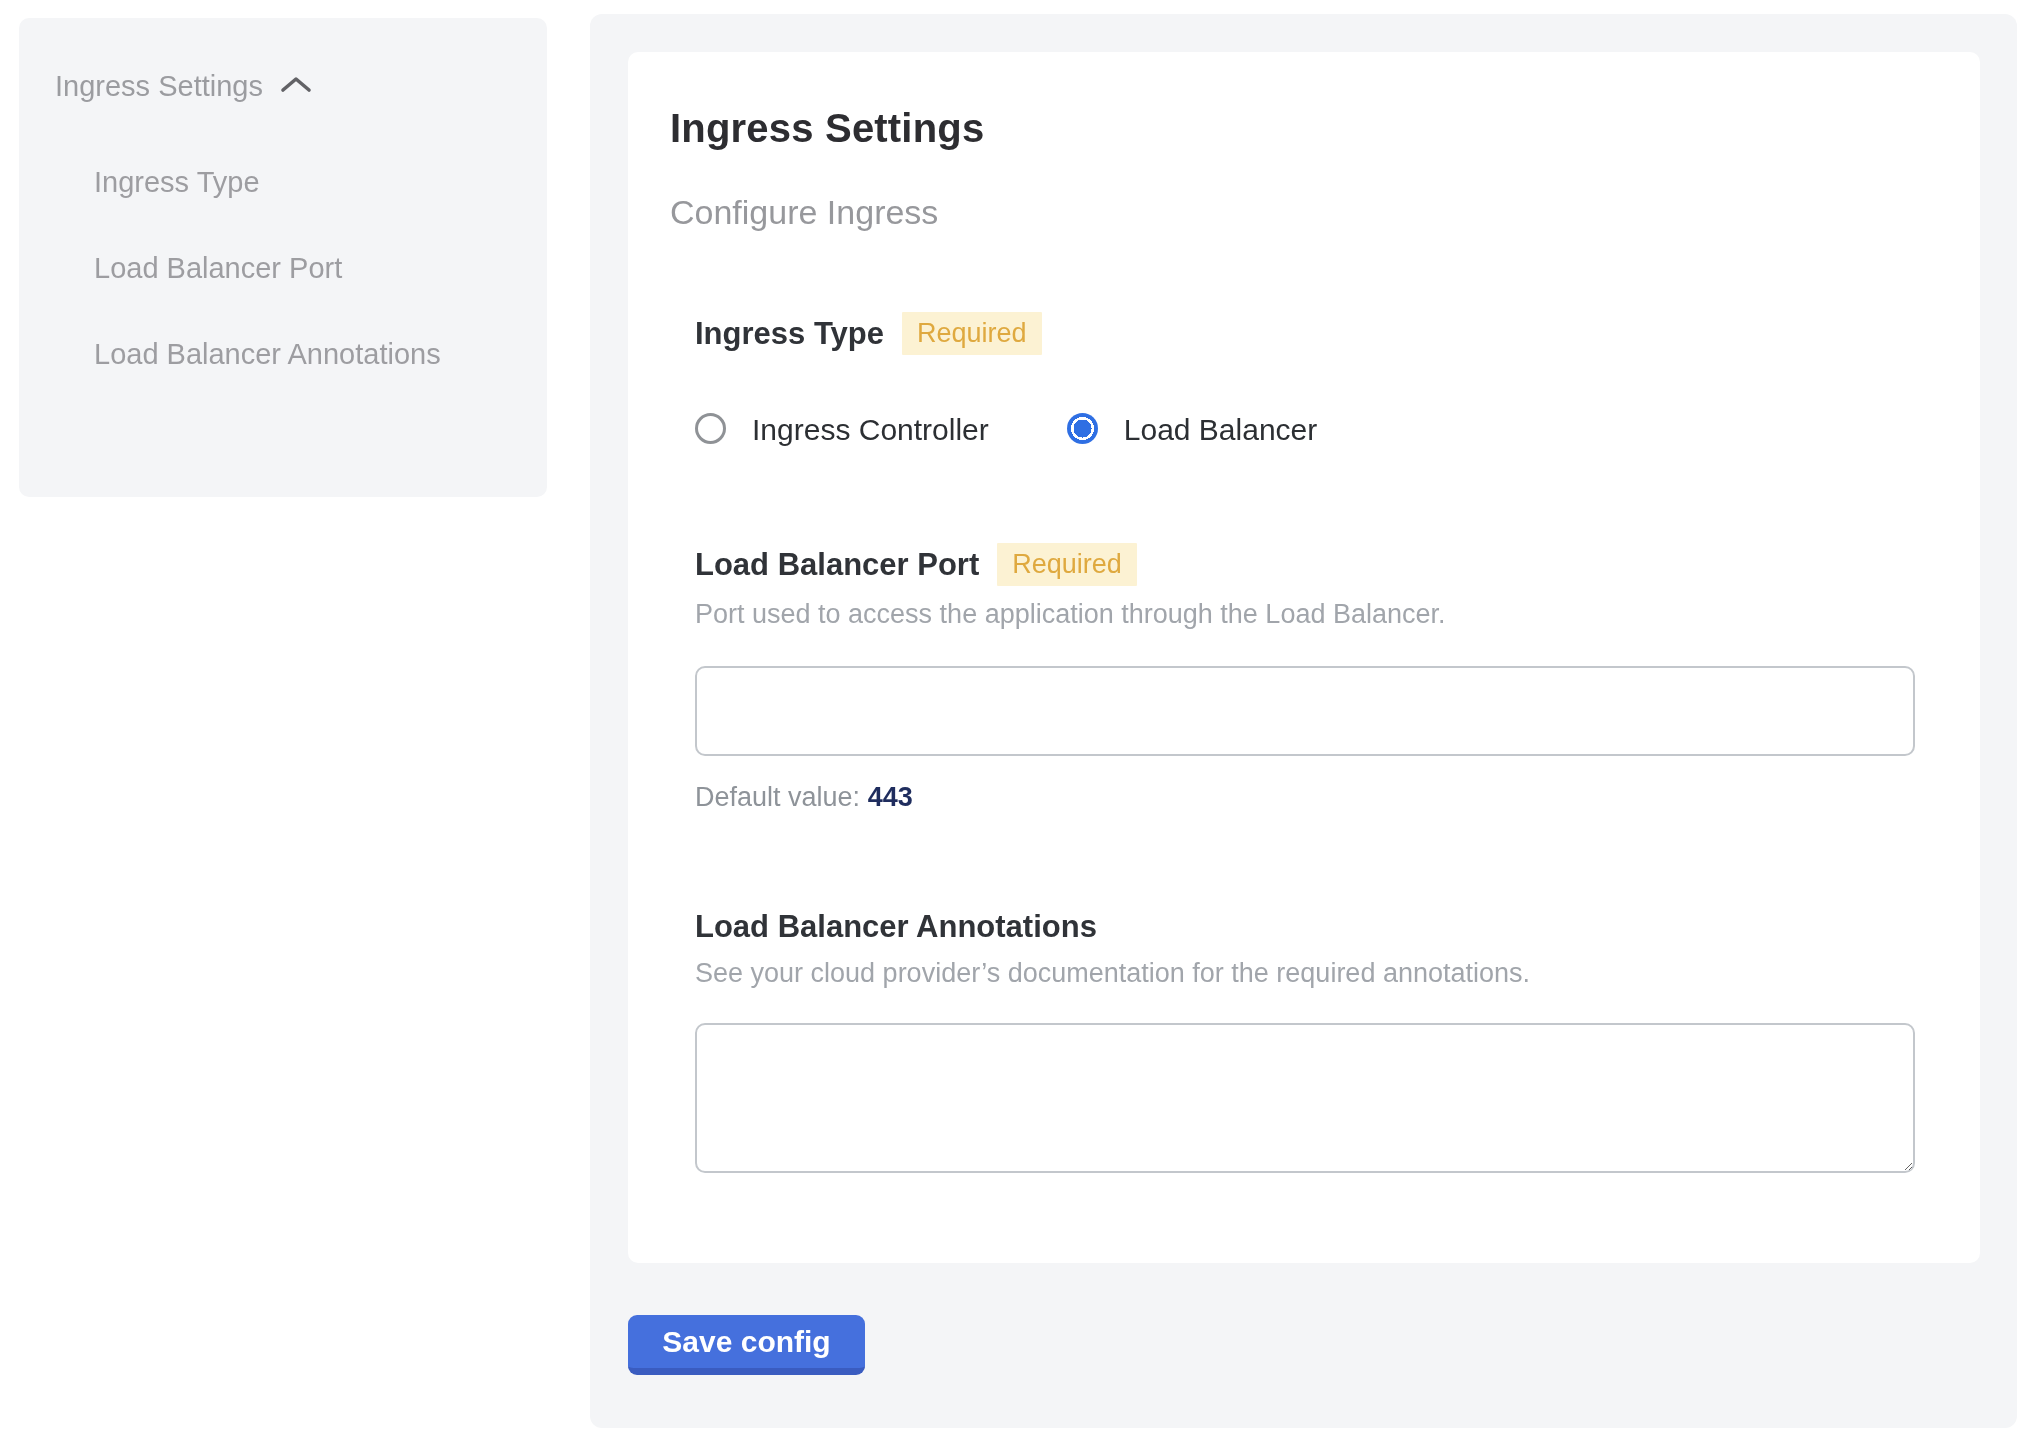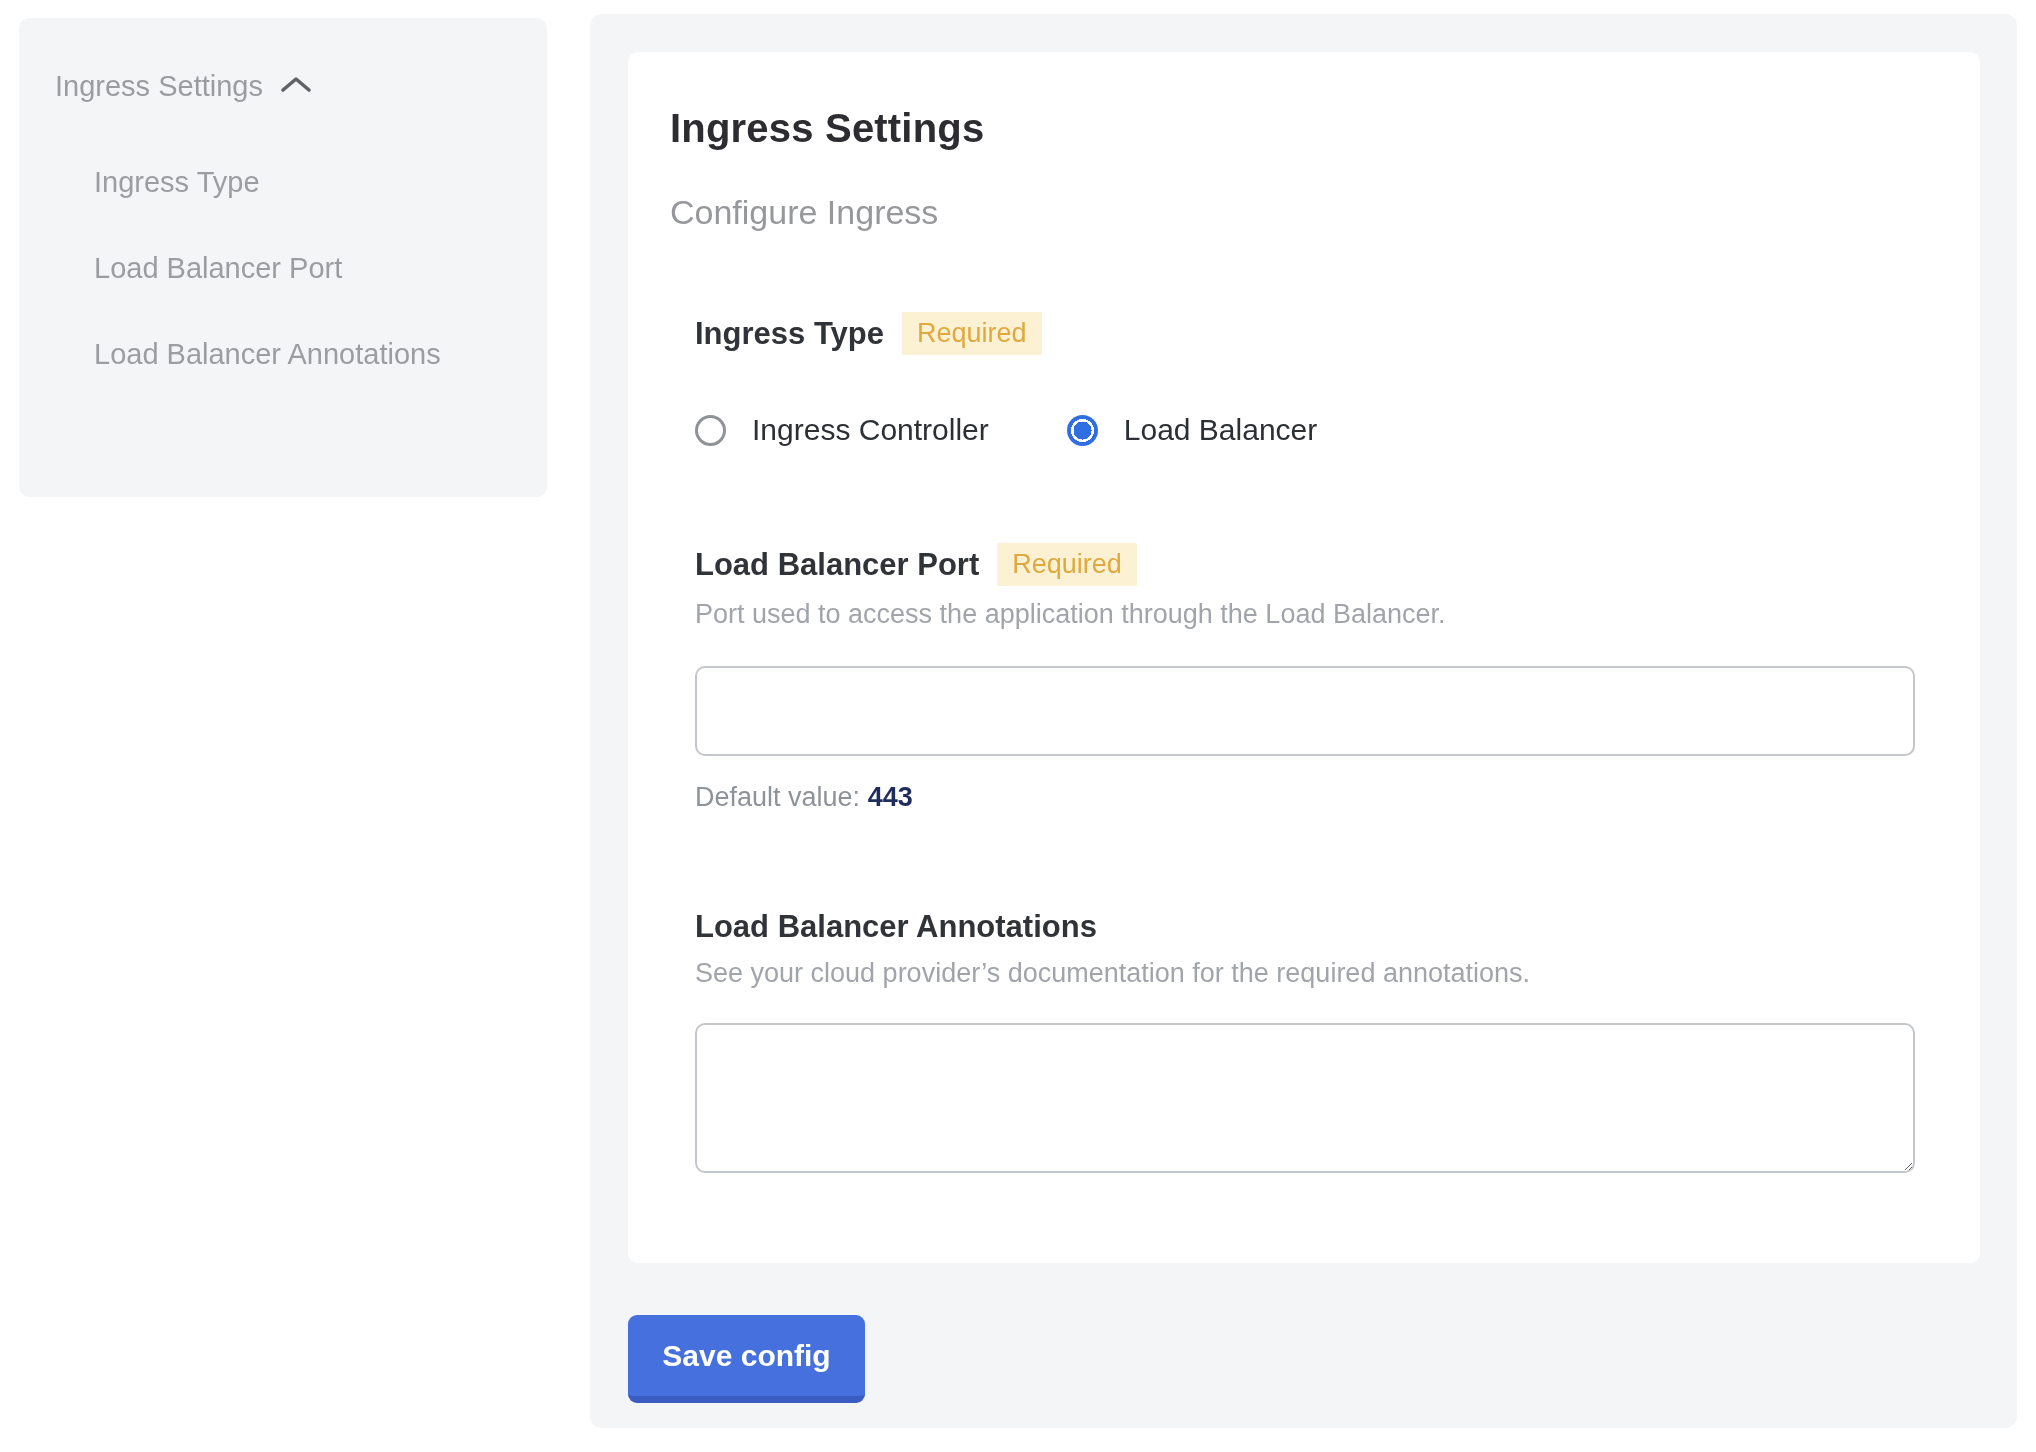--- a/index.html
+++ b/index.html
@@ -86,21 +86,21 @@
     border-radius: 1px;
   }
   .help-text {
     margin-top: 13px;
     font-size: 27px;
     color: #a1a5ab;
   }
 
   
   .radio-row { margin-top: 58px; display: flex; align-items: center; gap: 78px; }
-  .radio-option { display: flex; align-items: center; gap: 26px; cursor: pointer; }
+  .radio-option { display: flex; align-items: flex-start; gap: 26px; cursor: pointer; }
   .radio-circle {
     width: 31px; height: 31px;
     border-radius: 50%;
     flex: 0 0 auto;
   }
   .radio-circle.unselected {
     border: 3px solid #8f9296;
     background: #ffffff;
   }
   .radio-circle.selected {
@@ -145,21 +145,21 @@
     padding: 14px 20px;
     outline: none;
     resize: both;
     color: #2c2f33;
   }
 
   
   .save-button {
     position: absolute;
     left: 38px; top: 1301px;
-    width: 237px; height: 88px;
+    width: 237px; height: 60px;
     background: #4570dd;
     border: none;
     border-bottom: 7px solid #3a5cc0;
     border-radius: 9px;
     color: #ffffff;
     font-size: 30px;
     font-weight: 700;
     font-family: "Liberation Sans", sans-serif;
     cursor: pointer;
   }

